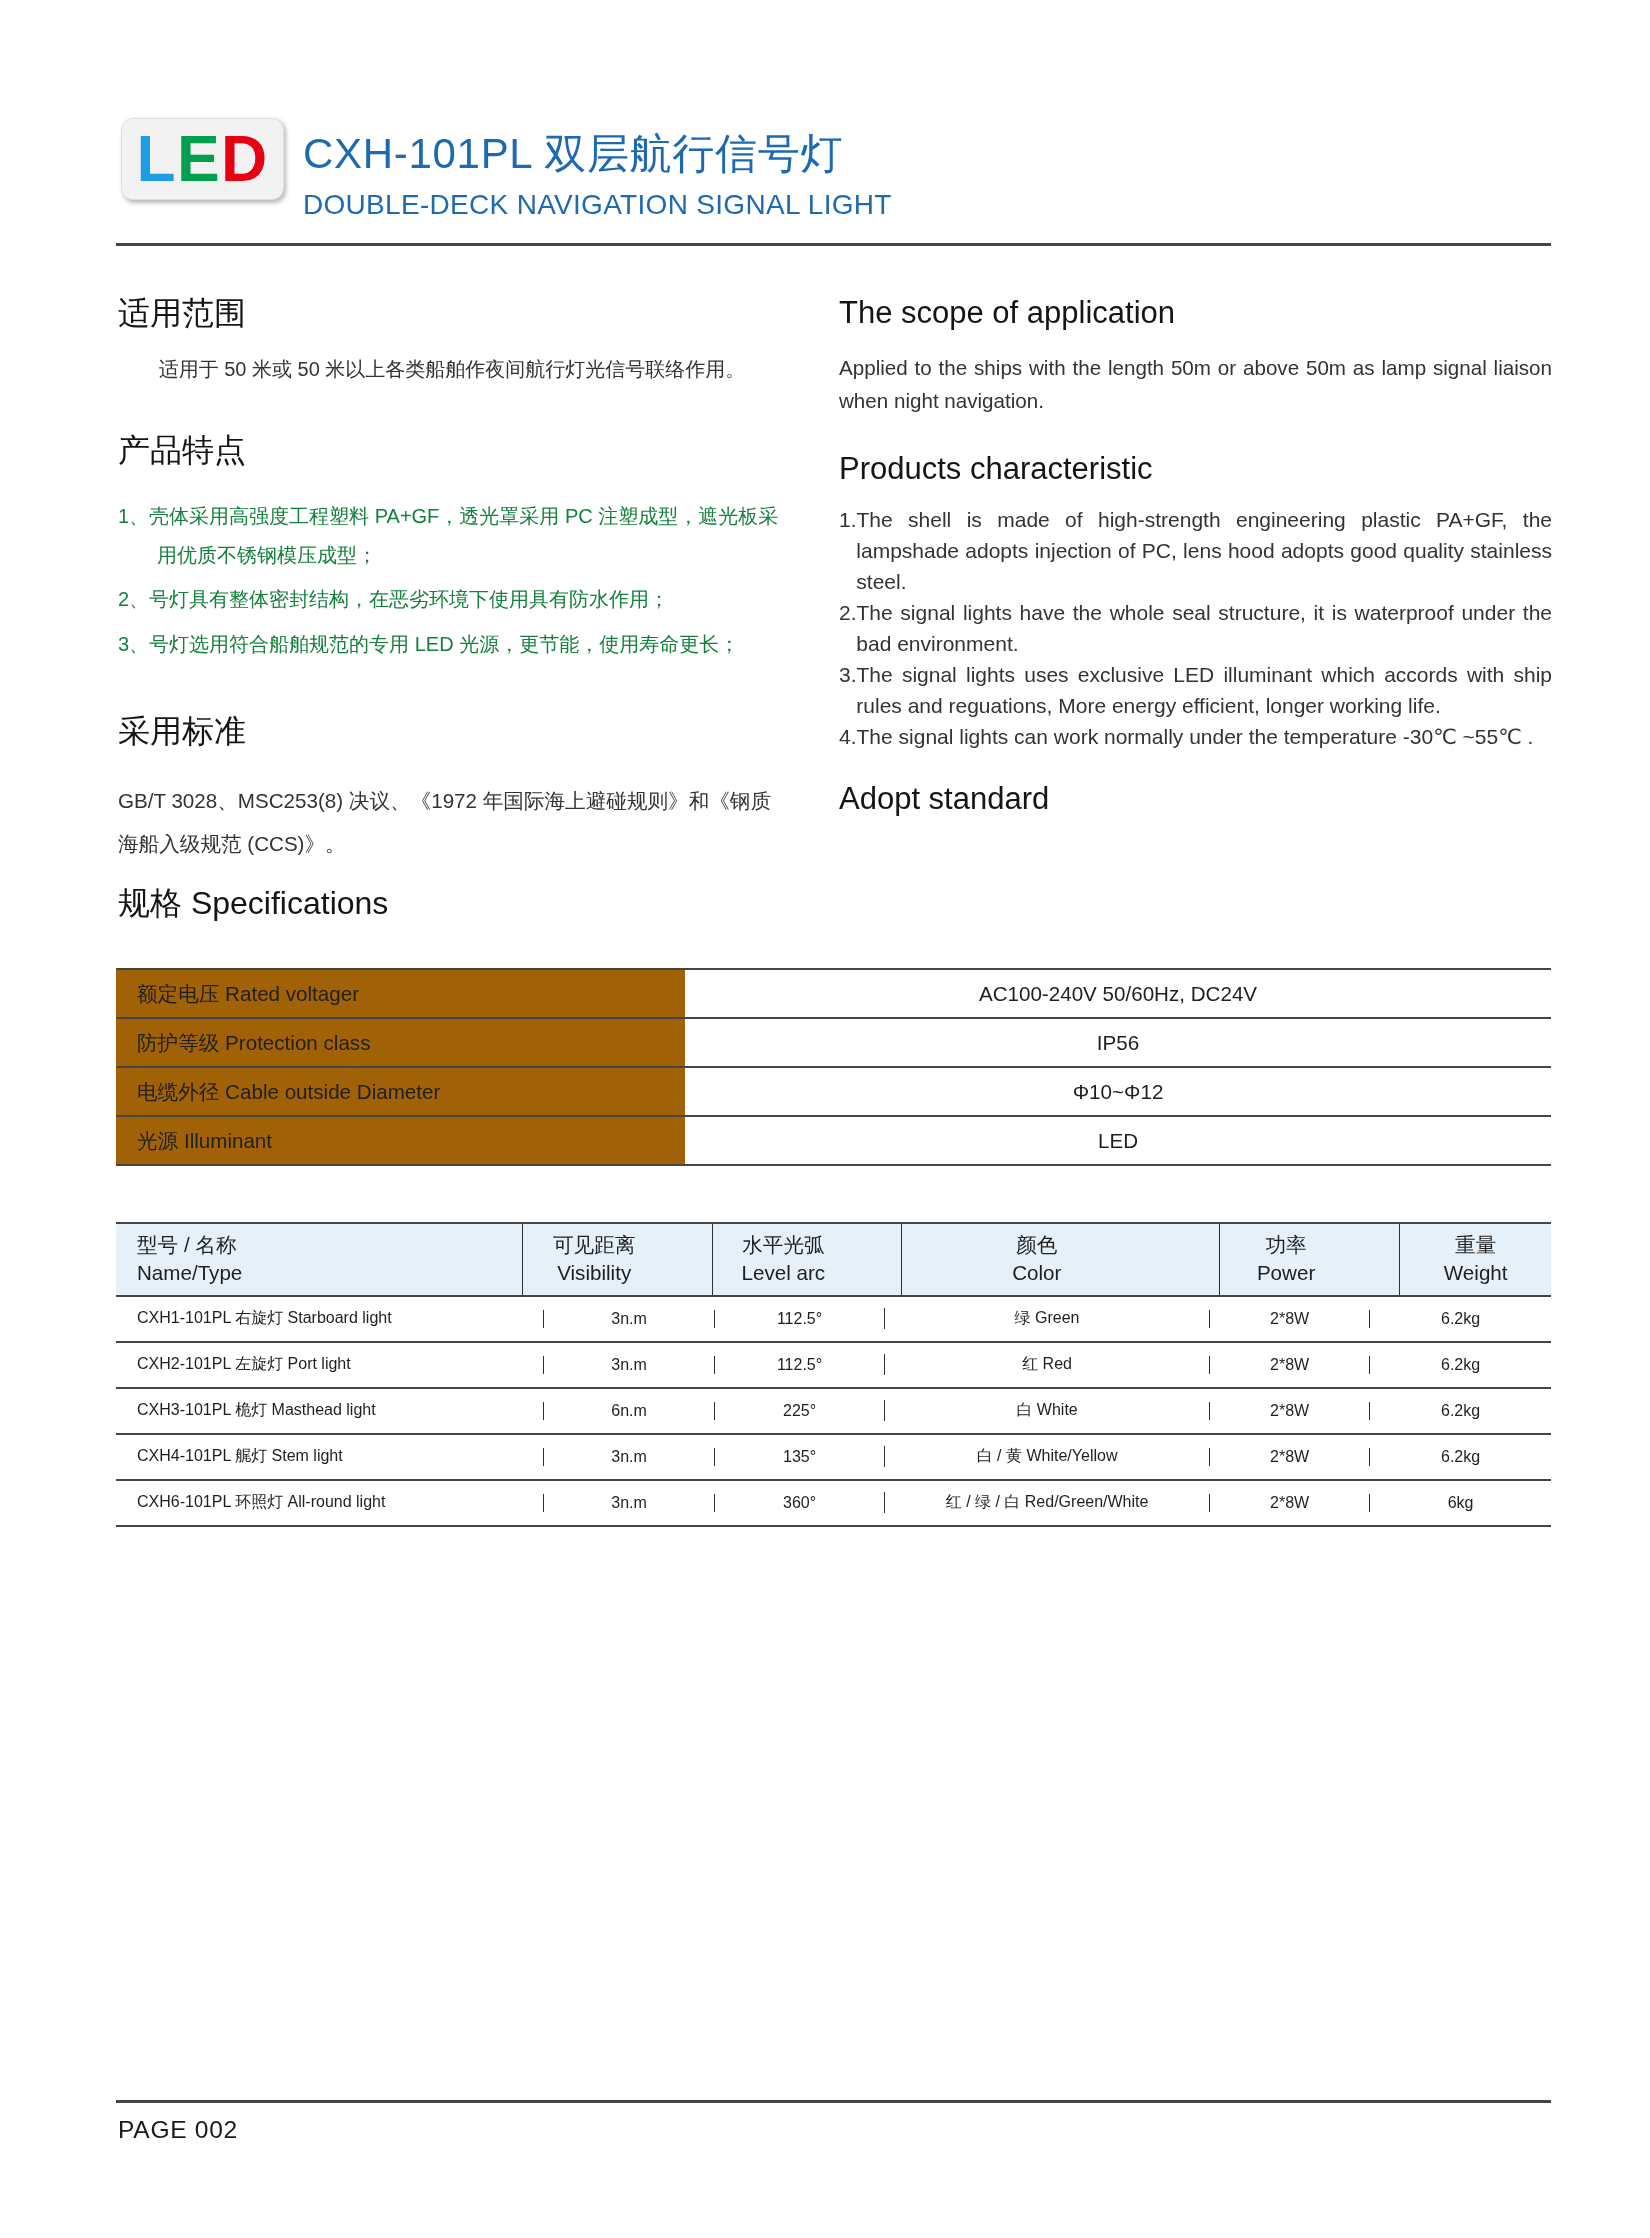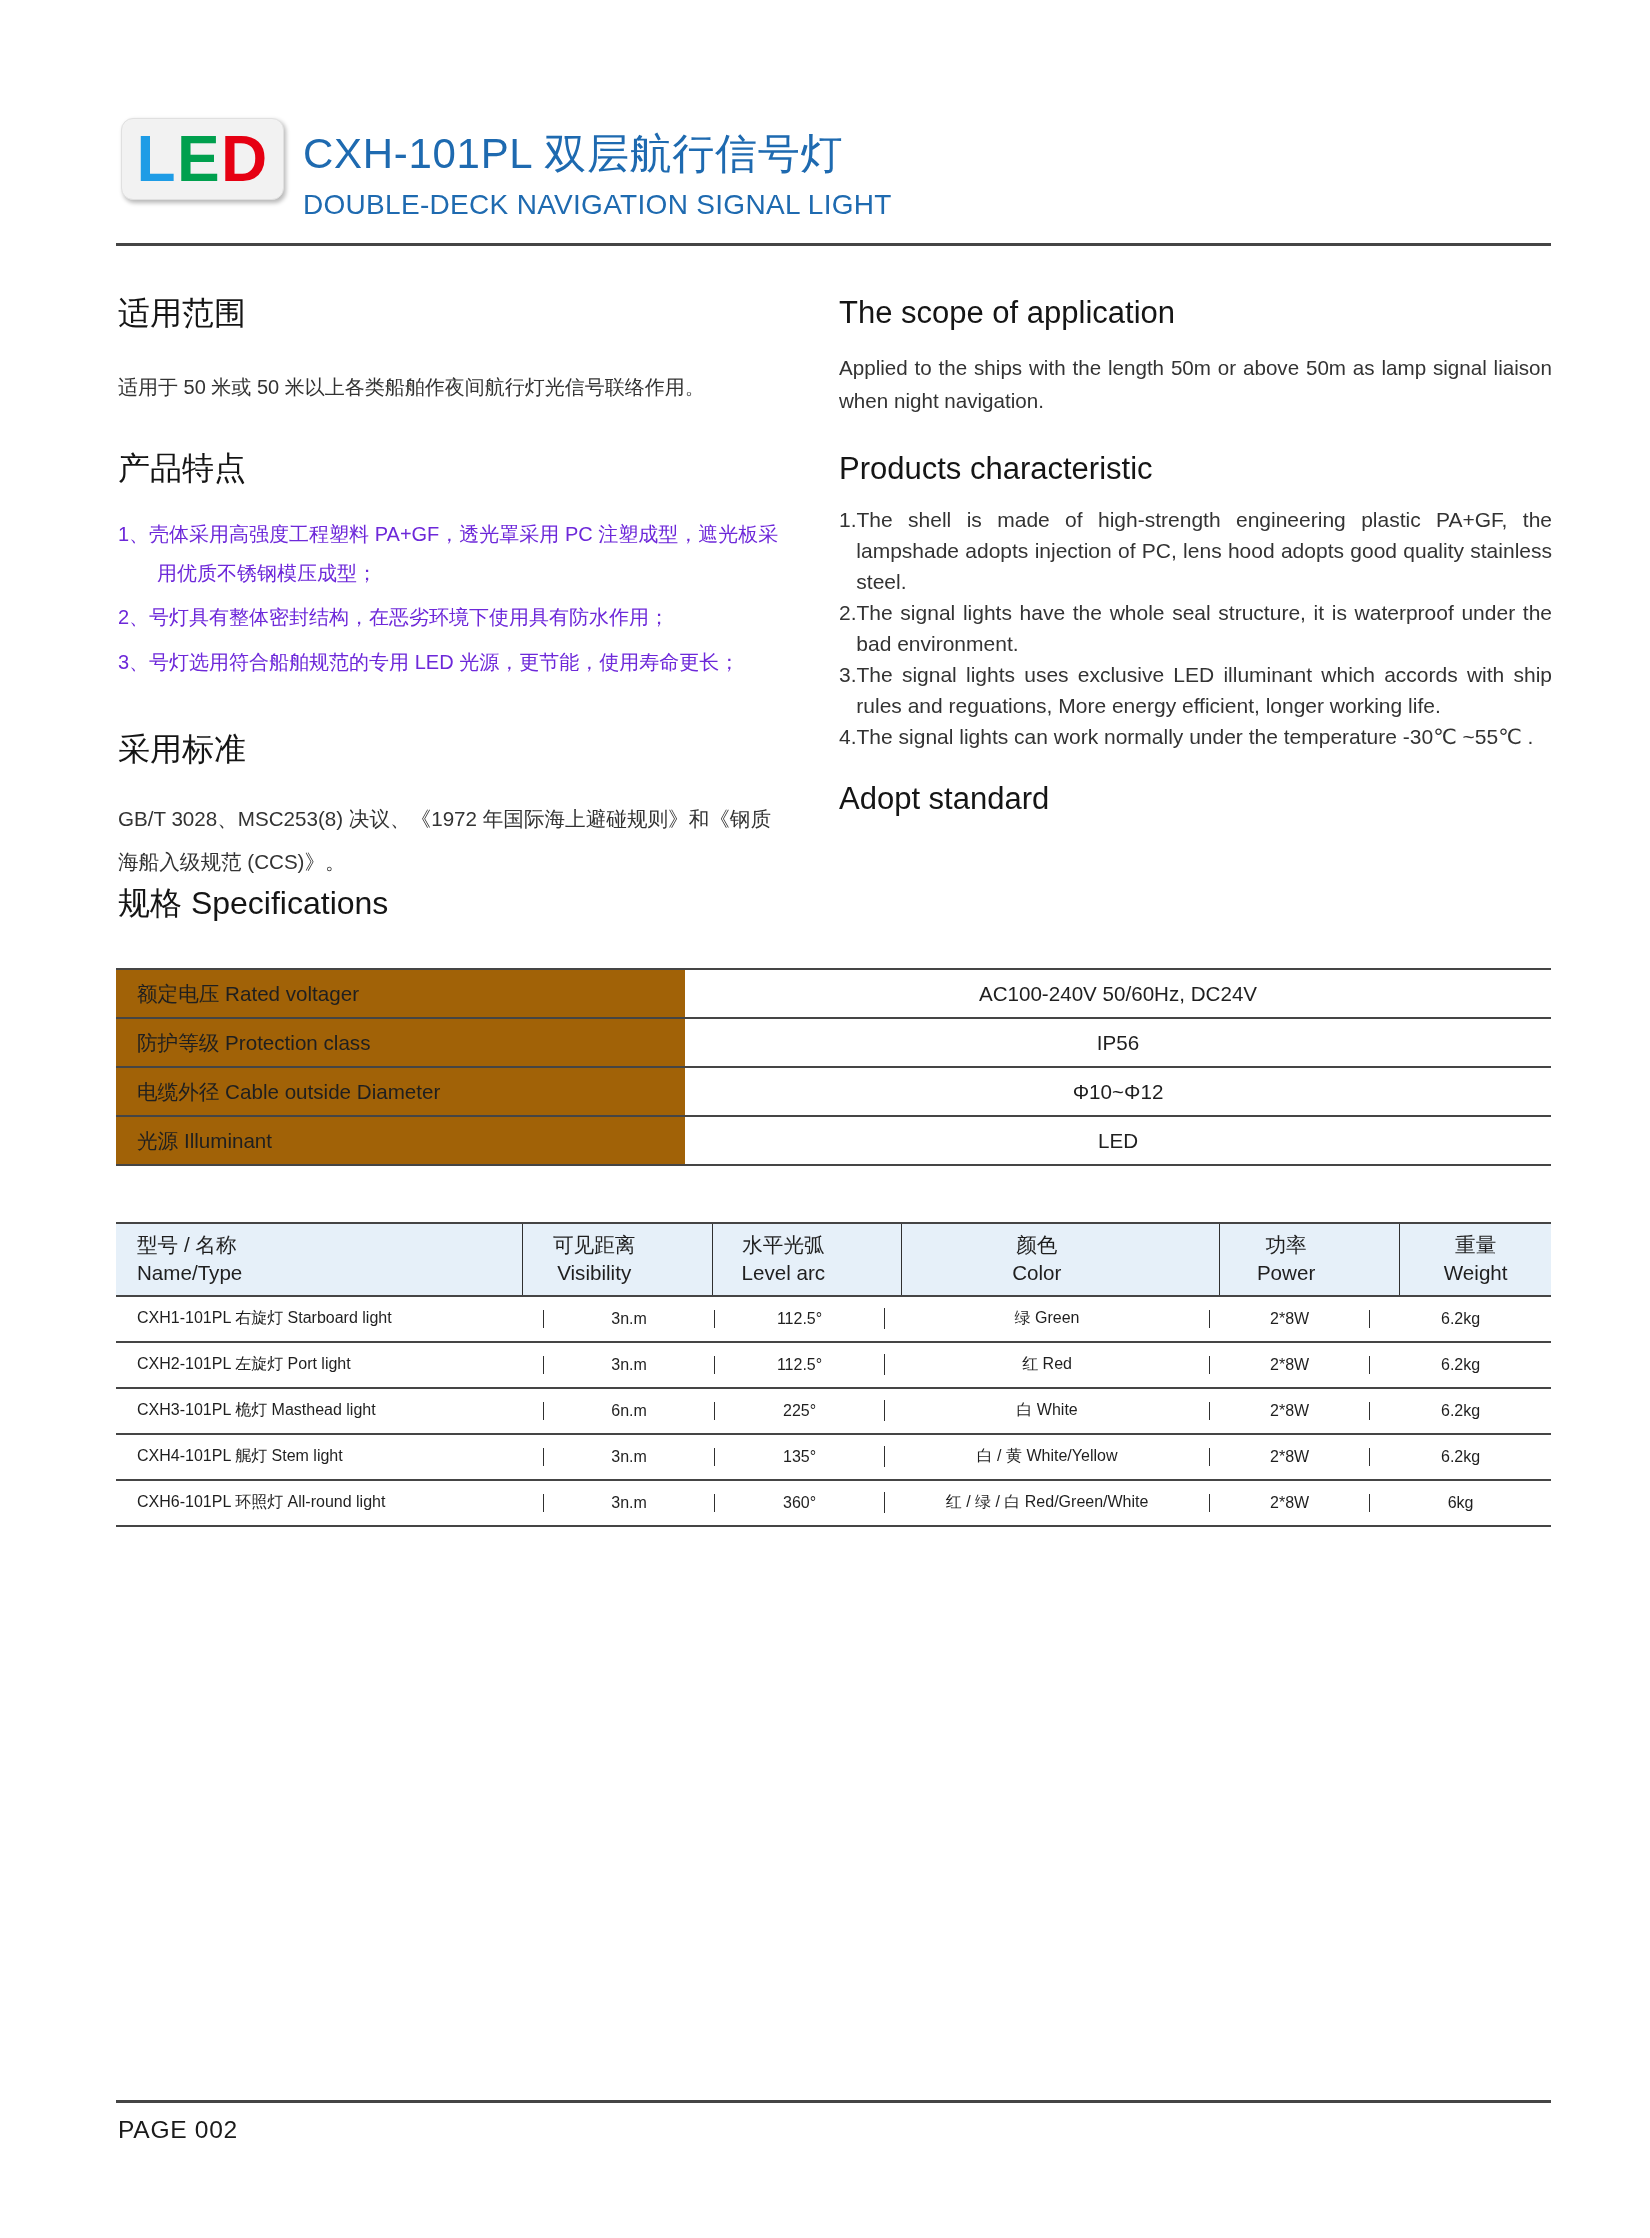--- a/index.html
+++ b/index.html
@@ -26,26 +26,26 @@
   .title-block{position:absolute;left:303px;top:126px;}
   .title-zh{font-size:42px;color:#1e6ab0;letter-spacing:0.7px;white-space:nowrap;}
   .title-en{font-size:28px;color:#1e6ab0;margin-top:6.7px;letter-spacing:0.3px;white-space:nowrap;}
   .header-rule{position:absolute;left:116px;top:243px;width:1435px;height:3.3px;background:#454545;}
   
   .col-left{position:absolute;left:118px;top:293px;width:668px;}
   .col-right{position:absolute;left:839px;top:293px;width:713px;}
   .h-zh{font-size:32px;color:#151515;margin:0 0 0 0;line-height:40px;}
   .h-en{font-size:31px;color:#151515;margin:0;line-height:39px;}
   .body-zh{font-size:20px;color:#333;line-height:33px;}
-  .mt-body1{margin-top:38px;}
+  .mt-body1{margin-top:20px;text-align:center;}
   .mt-h2{margin-top:44px;}
   .mt-items{margin-top:27px;}
   .mt-h3{margin-top:47px;}
   .mt-body3{margin-top:28px;}
-  .li-zh{font-size:20px;color:#6d28d9;line-height:39px;padding-left:39px;text-indent:-39px;margin-bottom:5.3px;}
+  .li-zh{font-size:20px;color:#15803d;line-height:39px;padding-left:39px;text-indent:-39px;margin-bottom:5.3px;}
   .body3-zh{font-size:20.6px;color:#333;line-height:43px;}
   .en-body{font-size:20.6px;color:#333;line-height:33px;text-align:justify;}
   .mt-en-body1{margin-top:18.6px;}
   .mt-en-h2{margin-top:32px;}
   .mt-en-items{margin-top:16px;}
   .li-en{font-size:21px;color:#333;line-height:31px;padding-left:17.3px;text-indent:-17.3px;text-align:justify;}
   .mt-en-h3{margin-top:27px;}
   .adopt-body{font-size:20.6px;color:#333;line-height:31px;text-align:justify;margin-top:17.3px;}
   
   .spec-heading{position:absolute;left:118px;top:882px;font-size:32px;color:#151515;}

